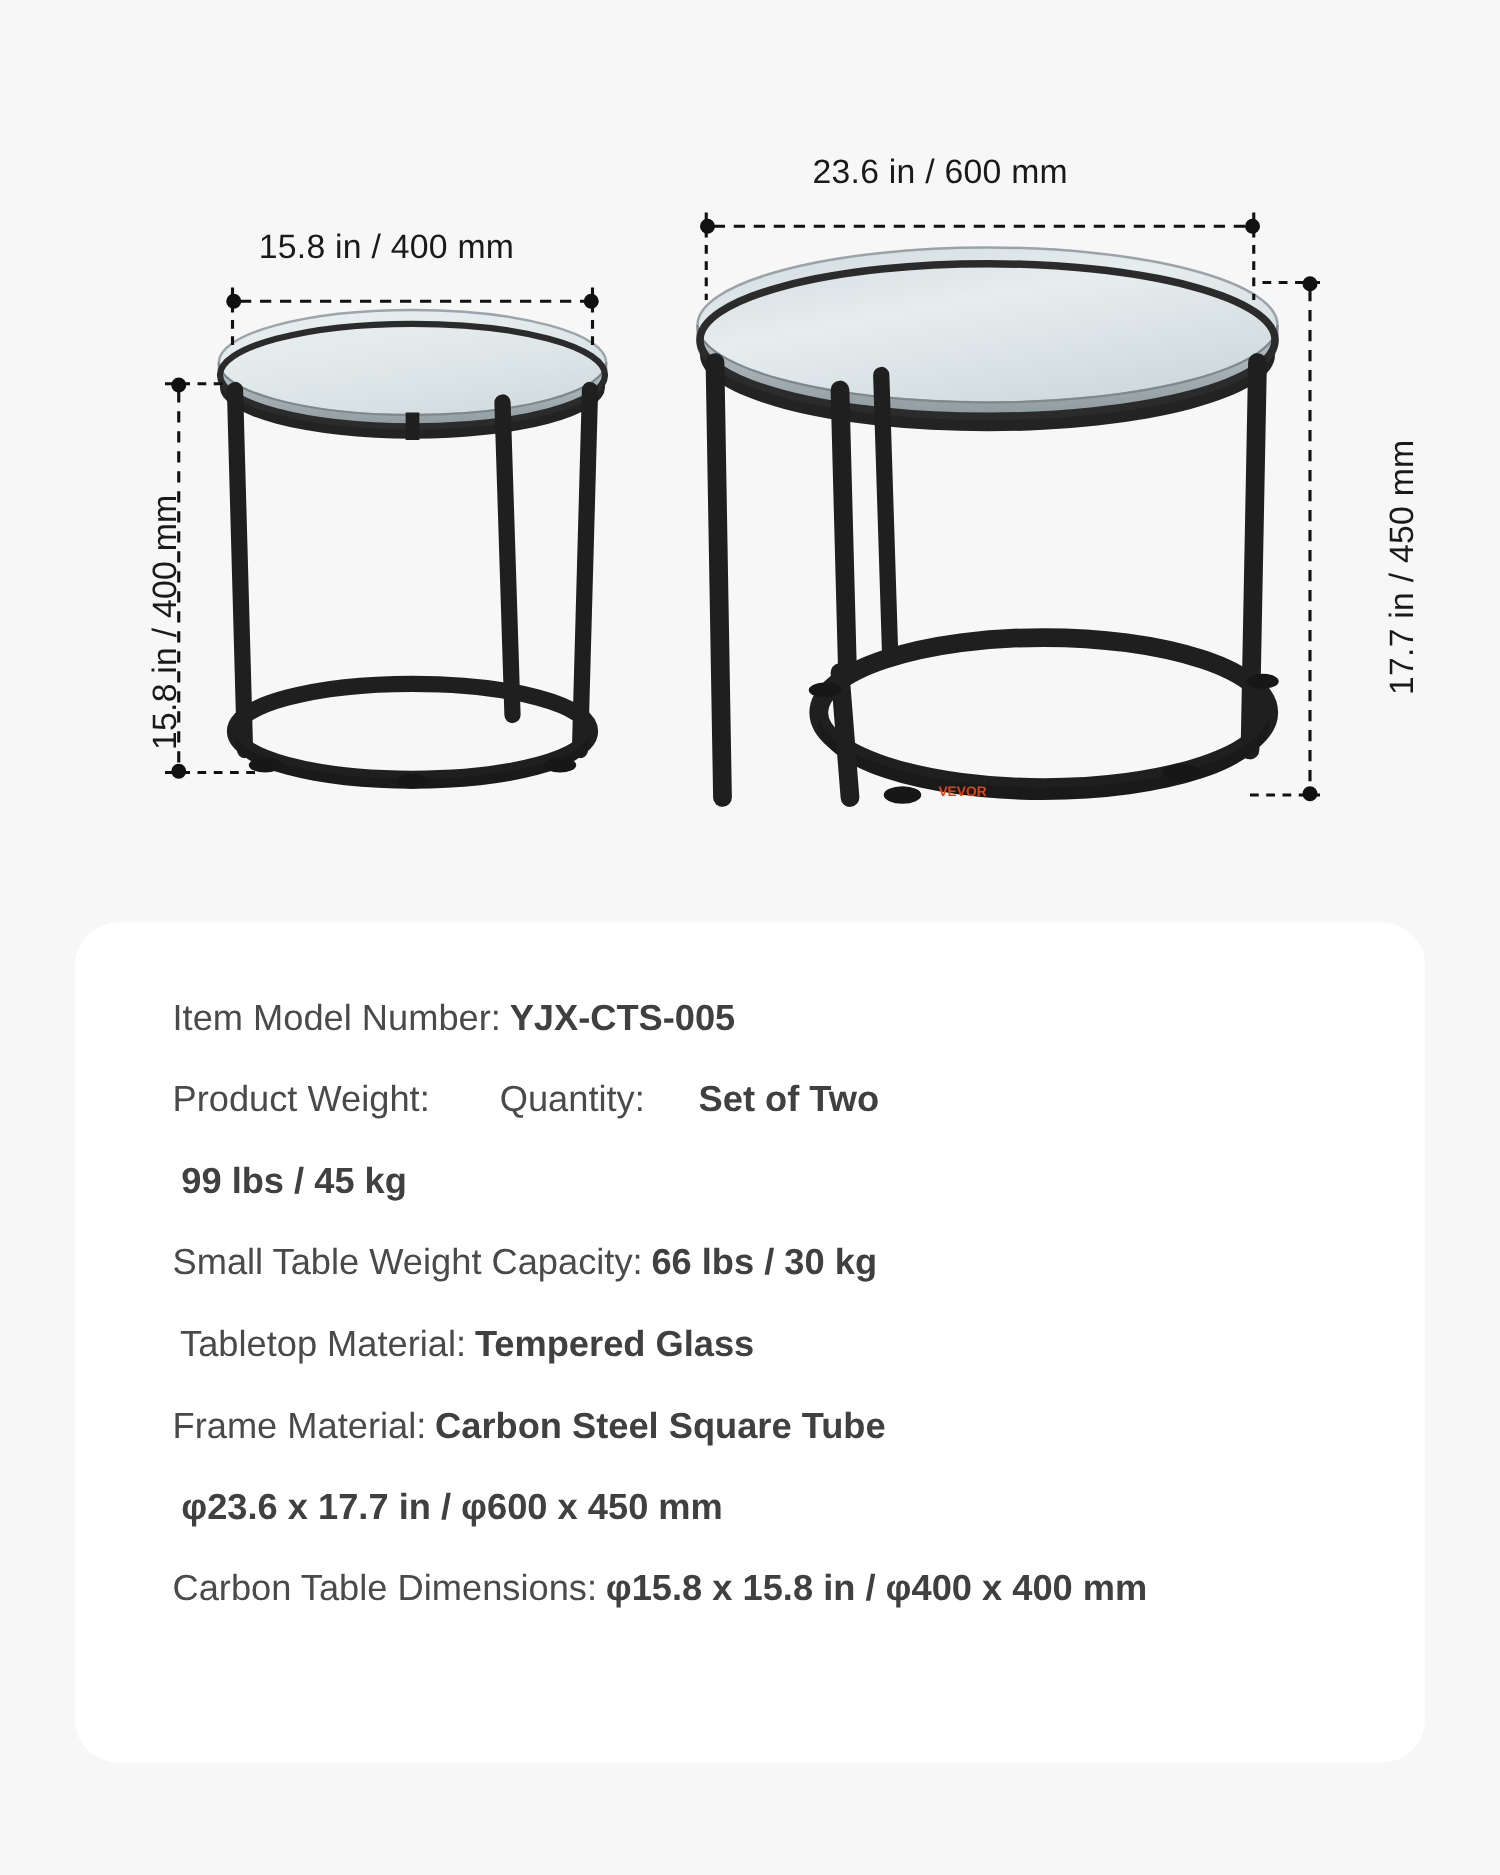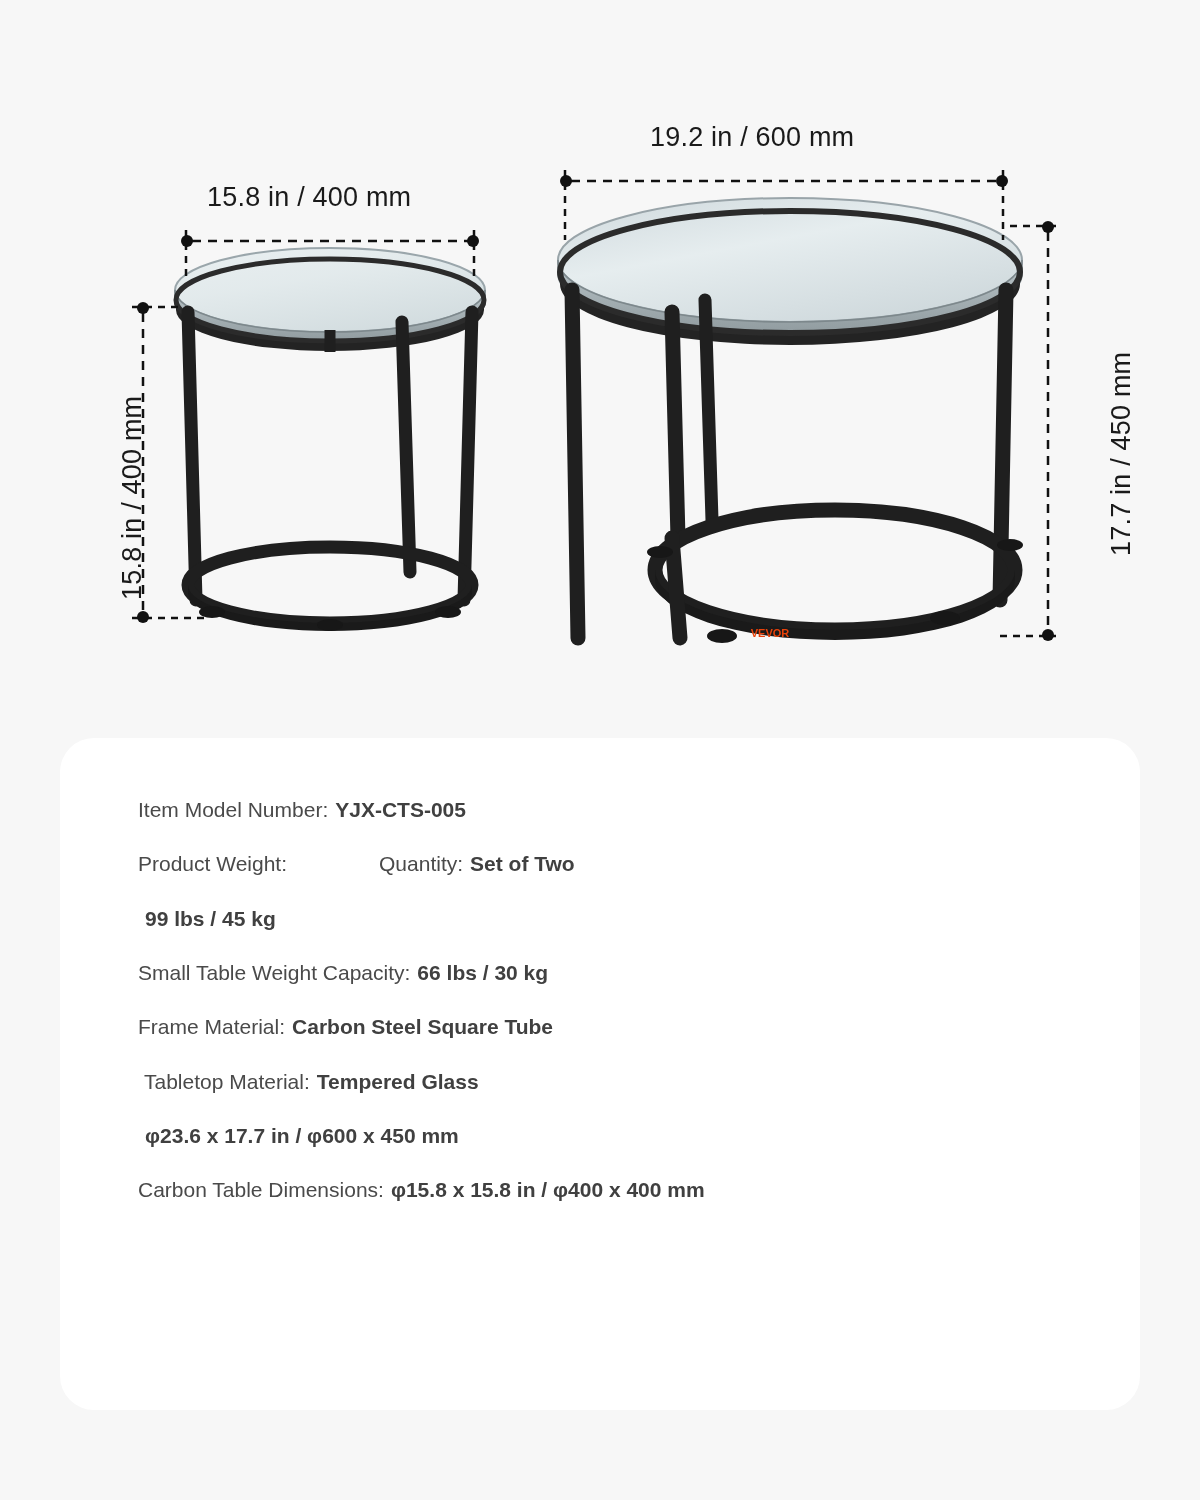--- a/index.html
+++ b/index.html
@@ -48,37 +48,38 @@
     height: 672px;
     background: #ffffff;
     border-radius: 34px;
     box-sizing: border-box;
     padding: 58px 78px 0 78px;
   }
   .spec-row {
     display: flex;
     align-items: flex-start;
     margin-bottom: 26px;
-    font-size: 21px;
+    font-size: 29px;
     line-height: 1.35;
     white-space: nowrap;
   }
   .spec-label {
     color: #4a4a4a;
     font-weight: 400;
   }
   .spec-value {
     color: #404040;
     font-weight: bold;
     margin-left: 7px;
   }
   .spec-row .second-group {
-    margin-left: 92px;
+    margin-left: 56px;
     display: flex;
     align-items: baseline;
+    gap: 36px;
   }
   .indent-1 {
     padding-left: 6px;
   }
 </style>
 </head>
 <body>
 
 <div class="diagram">
 
@@ -176,21 +177,21 @@
       <line x1="1048" y1="232" x2="1048" y2="630" stroke="#111" stroke-width="2.5" stroke-dasharray="9 7"></line>
       <circle cx="1048" cy="227" r="6" fill="#111"></circle>
       <circle cx="1048" cy="635" r="6" fill="#111"></circle>
     </g>
   </svg>
 
   <div class="dim-label" style="left:207px; top:182px;">15.8 in / 400 mm</div>
 
   <div class="dim-label vertical" style="left:117px; top:600px;">15.8 in / 400 mm</div>
 
-  <div class="dim-label" style="left:650px; top:122px;">19.2 in / 600 mm</div>
+  <div class="dim-label" style="left:650px; top:122px;">23.6 in / 600 mm</div>
 
   <div class="dim-label vertical" style="left:1106px; top:556px;">17.7 in / 450 mm</div>
 </div>
 
 <div class="spec-card">
 
   <div class="spec-row">
     <span class="spec-label">Item Model Number:</span>
     <span class="spec-value">YJX-CTS-005</span>
   </div>
@@ -205,31 +206,31 @@
 
   <div class="spec-row">
     <span class="spec-value">99 lbs / 45 kg</span>
   </div>
 
   <div class="spec-row">
     <span class="spec-label">Small Table Weight Capacity:</span>
     <span class="spec-value">66 lbs / 30 kg</span>
   </div>
 
-  <div class="spec-row">
-    <span class="spec-label">Frame Material:</span>
-    <span class="spec-value">Carbon Steel Square Tube</span>
-  </div>
-
   <div class="spec-row indent-1">
     <span class="spec-label">Tabletop Material:</span>
     <span class="spec-value">Tempered Glass</span>
   </div>
 
   <div class="spec-row">
+    <span class="spec-label">Frame Material:</span>
+    <span class="spec-value">Carbon Steel Square Tube</span>
+  </div>
+
+  <div class="spec-row">
     <span class="spec-value">φ23.6 x 17.7 in / φ600 x 450 mm</span>
   </div>
 
   <div class="spec-row">
     <span class="spec-label">Carbon Table Dimensions:</span>
     <span class="spec-value">φ15.8 x 15.8 in / φ400 x 400 mm</span>
   </div>
 
 </div>
 

